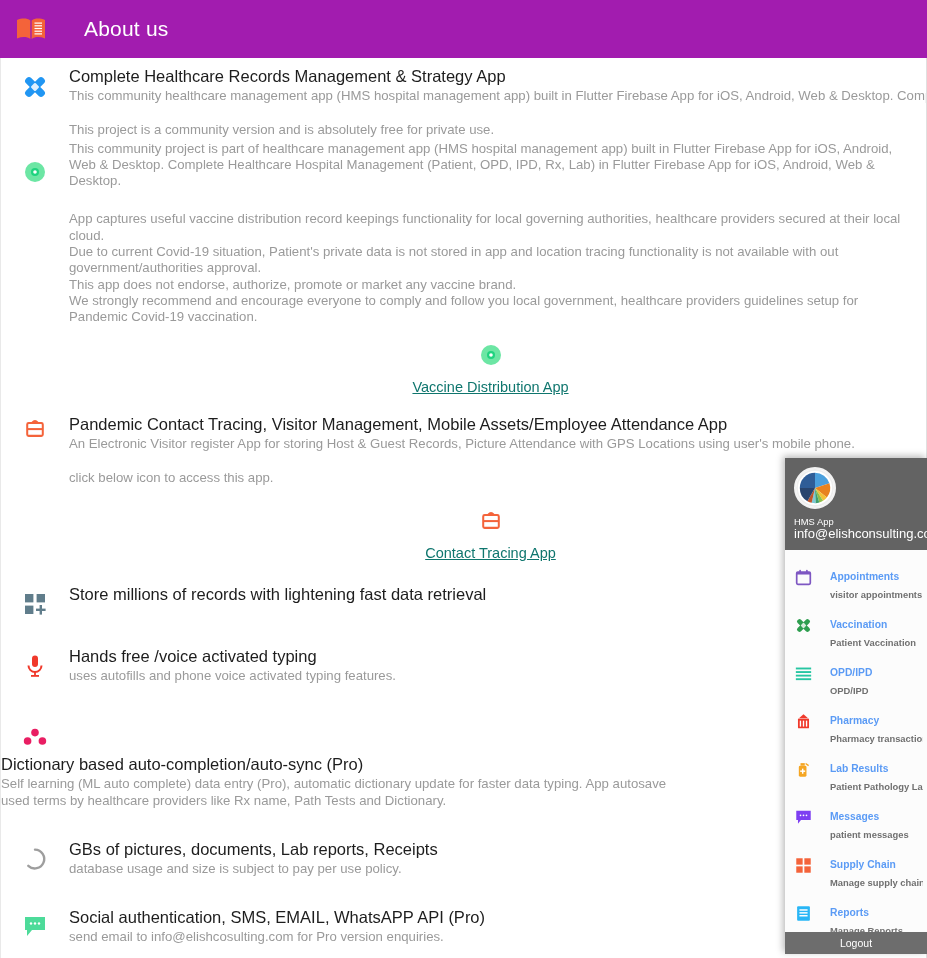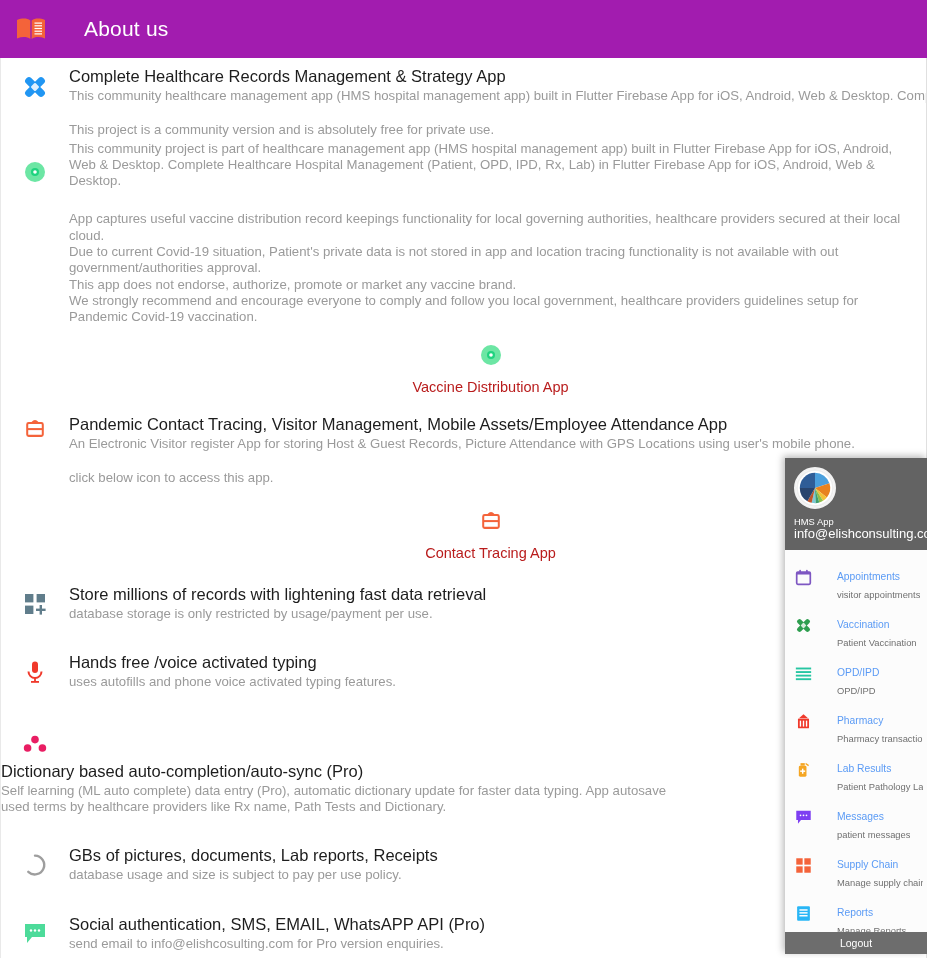--- a/index.html
+++ b/index.html
@@ -42,21 +42,21 @@
     font-size: 13.2px; color: #9a9a9a; line-height: 16.3px; padding-top: 2px;
   }
   .para { font-size: 13.2px; color: #9a9a9a; line-height: 16.3px; }
   .gap-12 { height: 12px; }
   .gap-18 { height: 18px; }
   .gap-22 { height: 22px; }
 
   
   .applink { text-align:center; padding-top: 6px; }
   .applink .glyph { display:flex; justify-content:center; margin-bottom: 12px; }
-  .applink .label { font-size: 14.5px; color: #b91c1c; }
+  .applink .label { font-size: 14.5px; color: #0f766e; text-decoration: underline; }
 
   .nowrapclip { white-space: nowrap; overflow: hidden; }
 
   
   .drawer {
     position: absolute; right: 0; top: 458px; width: 142px; height: 496px;
     background: #fcfcfc; box-shadow: -2px -2px 7px rgba(0,0,0,.28);
     overflow: hidden;
   }
   .drawer-head {
@@ -65,21 +65,21 @@
   }
   .avatar {
     width: 42px; height: 42px; border-radius: 50%;
     background: #ffffff; border: 2px solid #f2f2f2; overflow:hidden;
     display:flex; align-items:center; justify-content:center;
   }
   .drawer-name { color:#ffffff; font-size: 9.4px; margin-top: 7px; line-height: 12px;}
   .drawer-mail { color:#ffffff; font-size: 13px; line-height: 12px; }
 
   .drawer-list { padding-top: 10px; }
-  .d-item { display:flex; align-items:flex-start; padding: 6px 4px 6px 8px; gap: 24px; }
+  .d-item { display:flex; align-items:flex-start; padding: 6px 4px 6px 8px; gap: 17px; font-weight: bold; }
   .d-icon { width: 20px; min-width:20px; height: 20px; display:flex; align-items:center; justify-content:center; padding-top:2px;}
   .d-text { overflow:hidden; }
   .d-title { font-size: 10.3px; color: #5b9bf5; line-height: 13px; white-space: nowrap; }
   .d-sub { font-size: 9.4px; color: #707070; line-height: 12px; white-space: nowrap; }
 
   .d-admin { display:flex; align-items:center; padding: 10px 4px 8px 10px; gap: 14px; }
 
   .logout-bar {
     position:absolute; left:0; bottom:0; width: 142px; height: 22px;
     background: #6d6d6d; color:#ffffff; font-size: 10.5px;
@@ -192,21 +192,20 @@
         <svg width="24" height="24" viewBox="0 0 24 24">
           <rect x="2" y="2" width="8.4" height="8.4" fill="#607d8b"></rect>
           <rect x="13.6" y="2" width="8.4" height="8.4" fill="#607d8b"></rect>
           <rect x="2" y="13.6" width="8.4" height="8.4" fill="#607d8b"></rect>
           <rect x="16.6" y="13" width="2.4" height="9.6" fill="#607d8b"></rect>
           <rect x="13" y="16.6" width="9.6" height="2.4" fill="#607d8b"></rect>
         </svg>
       </div>
       <div class="row-body">
         <div class="item-title">Store millions of records with lightening fast data retrieval</div>
-        <div class="item-sub">database storage is only restricted by usage/payment per use.</div>
       </div>
     </div>
 
     <div class="row" style="margin-top:22px;">
       <div class="row-icon">
         <svg width="20" height="24" viewBox="0 0 20 24">
           <rect x="7" y="1.5" width="6" height="11.5" rx="3" fill="#f0392b"></rect>
           <path d="M3.5 11.5 A6.5 6.5 0 0 0 16.5 11.5" fill="none" stroke="#f0392b" stroke-width="2"></path>
           <rect x="9.1" y="17.2" width="1.8" height="4.4" fill="#f0392b"></rect>
           <rect x="6" y="21" width="8" height="1.8" fill="#f0392b"></rect>

